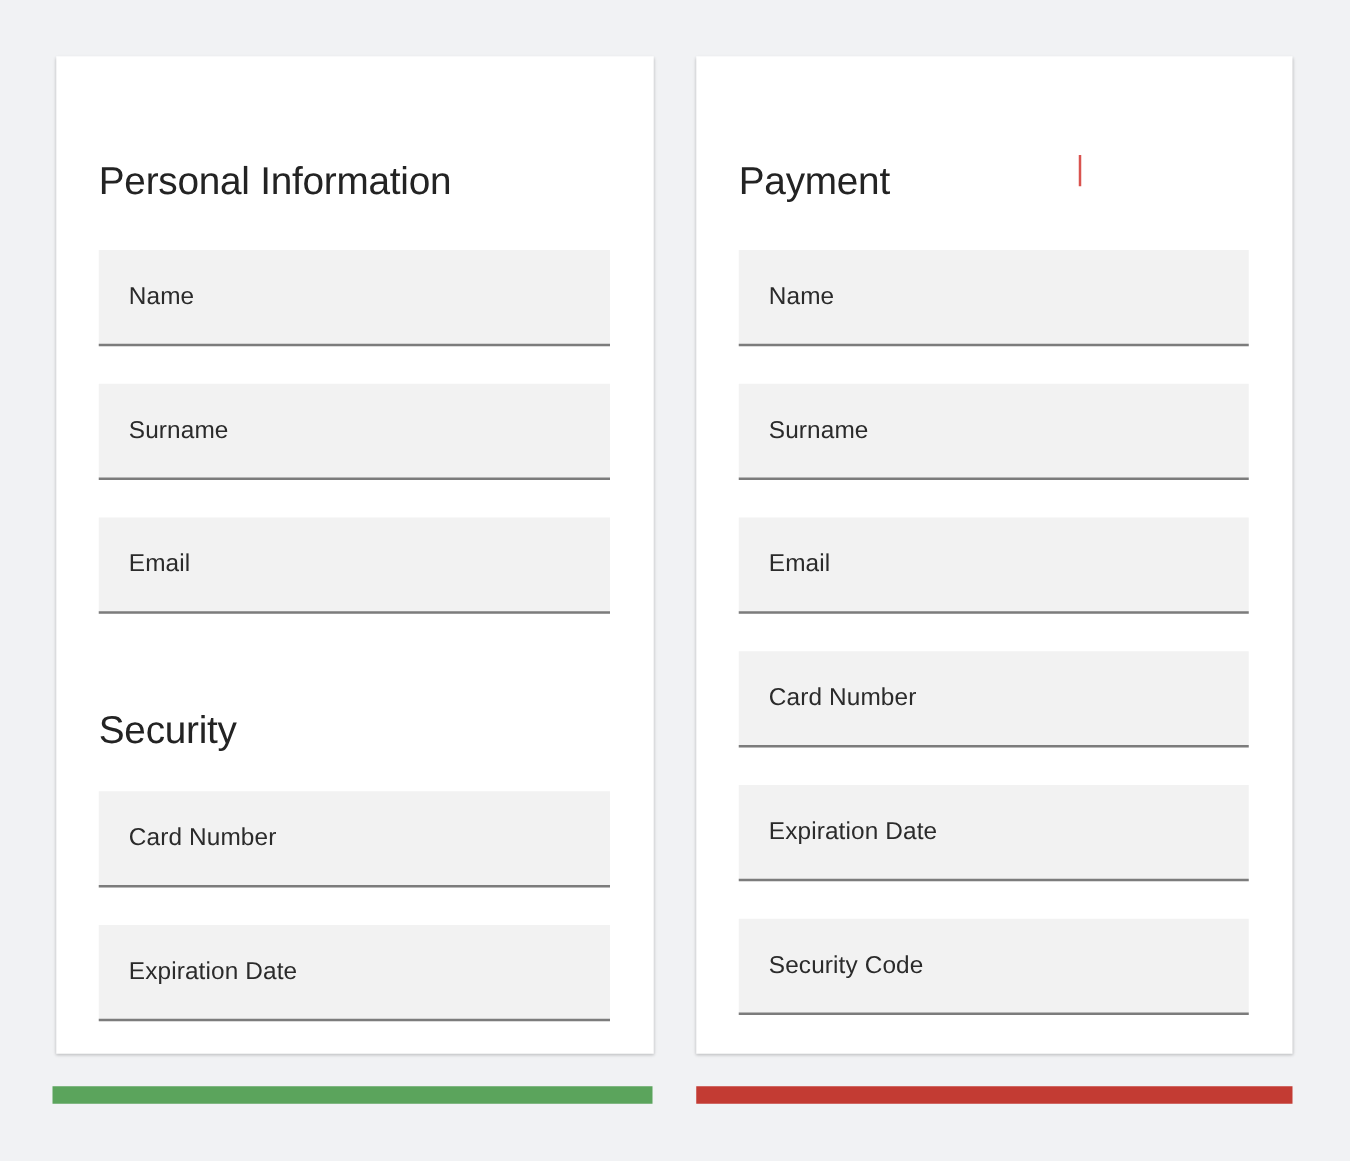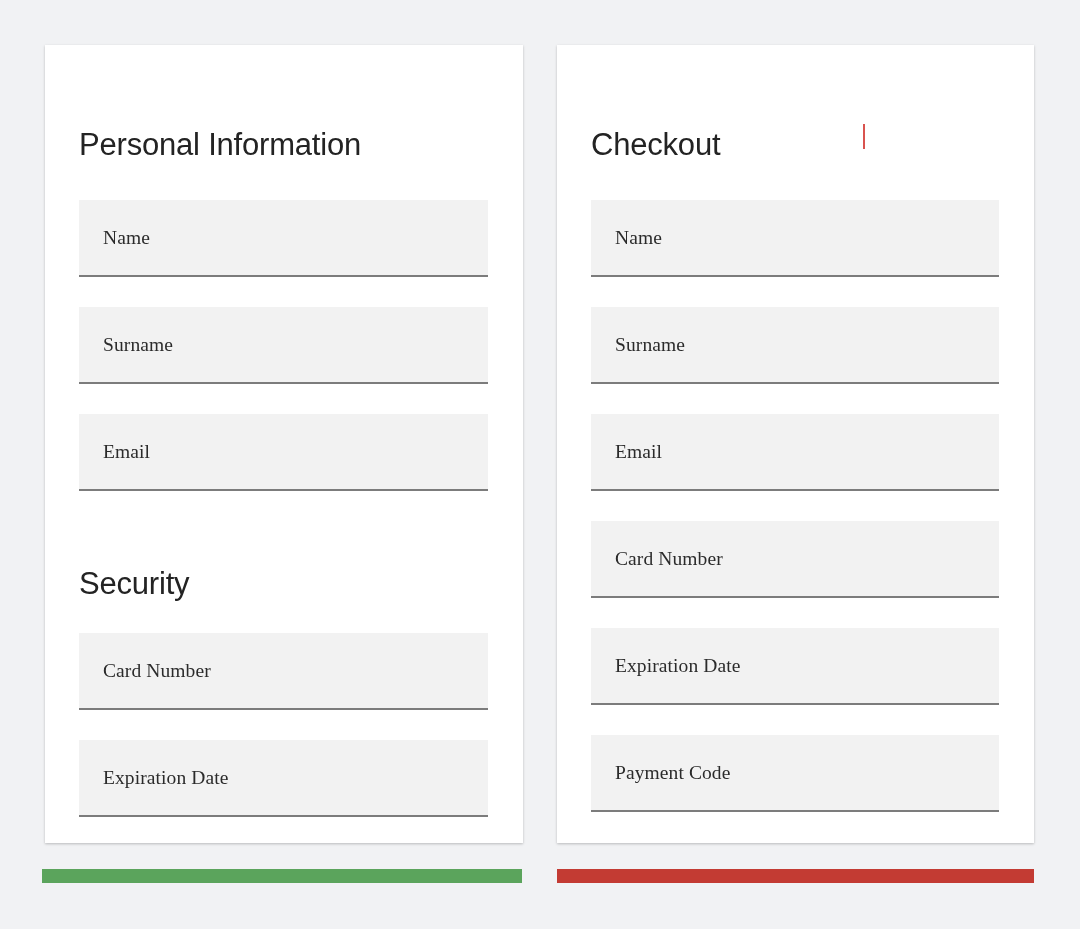--- a/index.html
+++ b/index.html
@@ -78,21 +78,20 @@
     position: absolute;
     left: 34px;
     width: 409px;
     height: 77px;
     background: #f2f2f2;
     border-bottom: 2px solid #7c7c7c;
     box-sizing: border-box;
     display: flex;
     align-items: center;
     padding-left: 24px;
-    font-family: Liberation Serif, serif;
   }
   .card-right .field {
     width: 408px;
   }
   .field-label {
     font-size: 19.5px;
     font-weight: 400;
     color: #2b2b2b;
     line-height: 1;
     letter-spacing: 0.1px;
@@ -173,21 +172,21 @@
       <div class="field lf4" style="background: rgb(242, 242, 242); border-bottom-color: rgb(124, 124, 124);">
         <span class="field-label" style="color: rgb(43, 43, 43);">Expiration Date</span>
       </div>
 
     </div>
   </section>
 
   <section class="card card-right" style="background: rgb(255, 255, 255);">
     <div class="card-inner">
 
-      <h1 class="section-heading heading-primary" style="color: rgb(35, 35, 35);">Checkout</h1>
+      <h1 class="section-heading heading-primary" style="color: rgb(35, 35, 35);">Payment</h1>
 
       <div class="caret" style="background: rgb(217, 83, 79); display: block;"></div>
 
       <div class="field rf0" style="background: rgb(242, 242, 242); border-bottom-color: rgb(124, 124, 124);">
         <span class="field-label" style="color: rgb(43, 43, 43);">Name</span>
       </div>
 
       <div class="field rf1" style="background: rgb(242, 242, 242); border-bottom-color: rgb(124, 124, 124);">
         <span class="field-label" style="color: rgb(43, 43, 43);">Surname</span>
       </div>
@@ -198,21 +197,21 @@
 
       <div class="field rf3" style="background: rgb(242, 242, 242); border-bottom-color: rgb(124, 124, 124);">
         <span class="field-label" style="color: rgb(43, 43, 43);">Card Number</span>
       </div>
 
       <div class="field rf4" style="background: rgb(242, 242, 242); border-bottom-color: rgb(124, 124, 124);">
         <span class="field-label" style="color: rgb(43, 43, 43);">Expiration Date</span>
       </div>
 
       <div class="field rf5" style="background: rgb(242, 242, 242); border-bottom-color: rgb(124, 124, 124);">
-        <span class="field-label" style="color: rgb(43, 43, 43);">Payment Code</span>
+        <span class="field-label" style="color: rgb(43, 43, 43);">Security Code</span>
       </div>
 
     </div>
   </section>
 
   <div class="status-bar status-bar-left" style="background: rgb(91, 164, 92);"></div>
 
   <div class="status-bar status-bar-right" style="background: rgb(195, 59, 51);"></div>
 
 </div>

